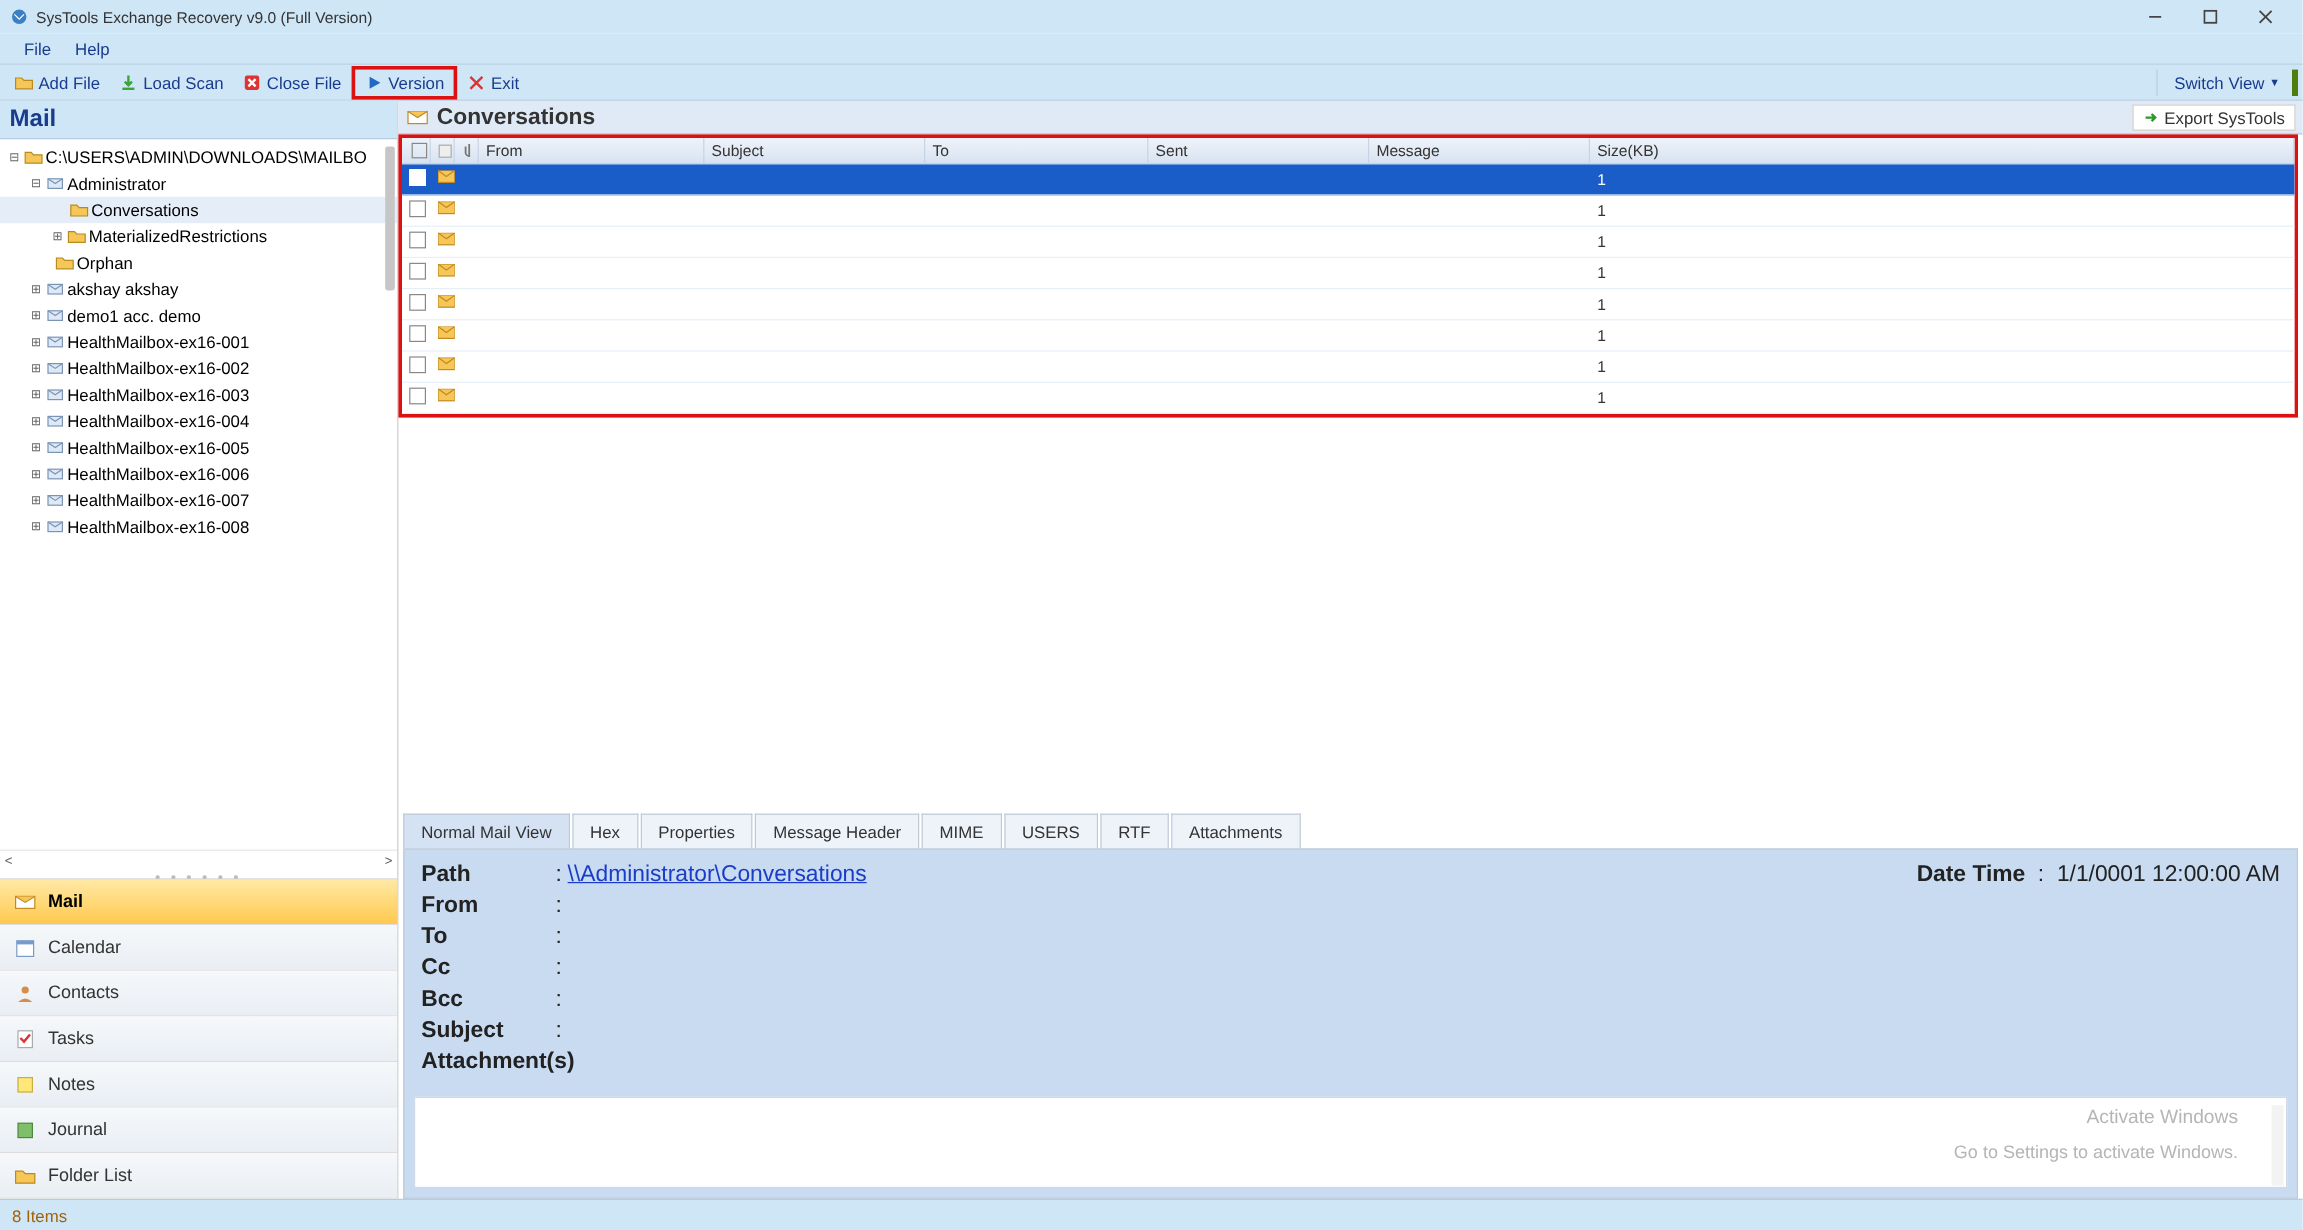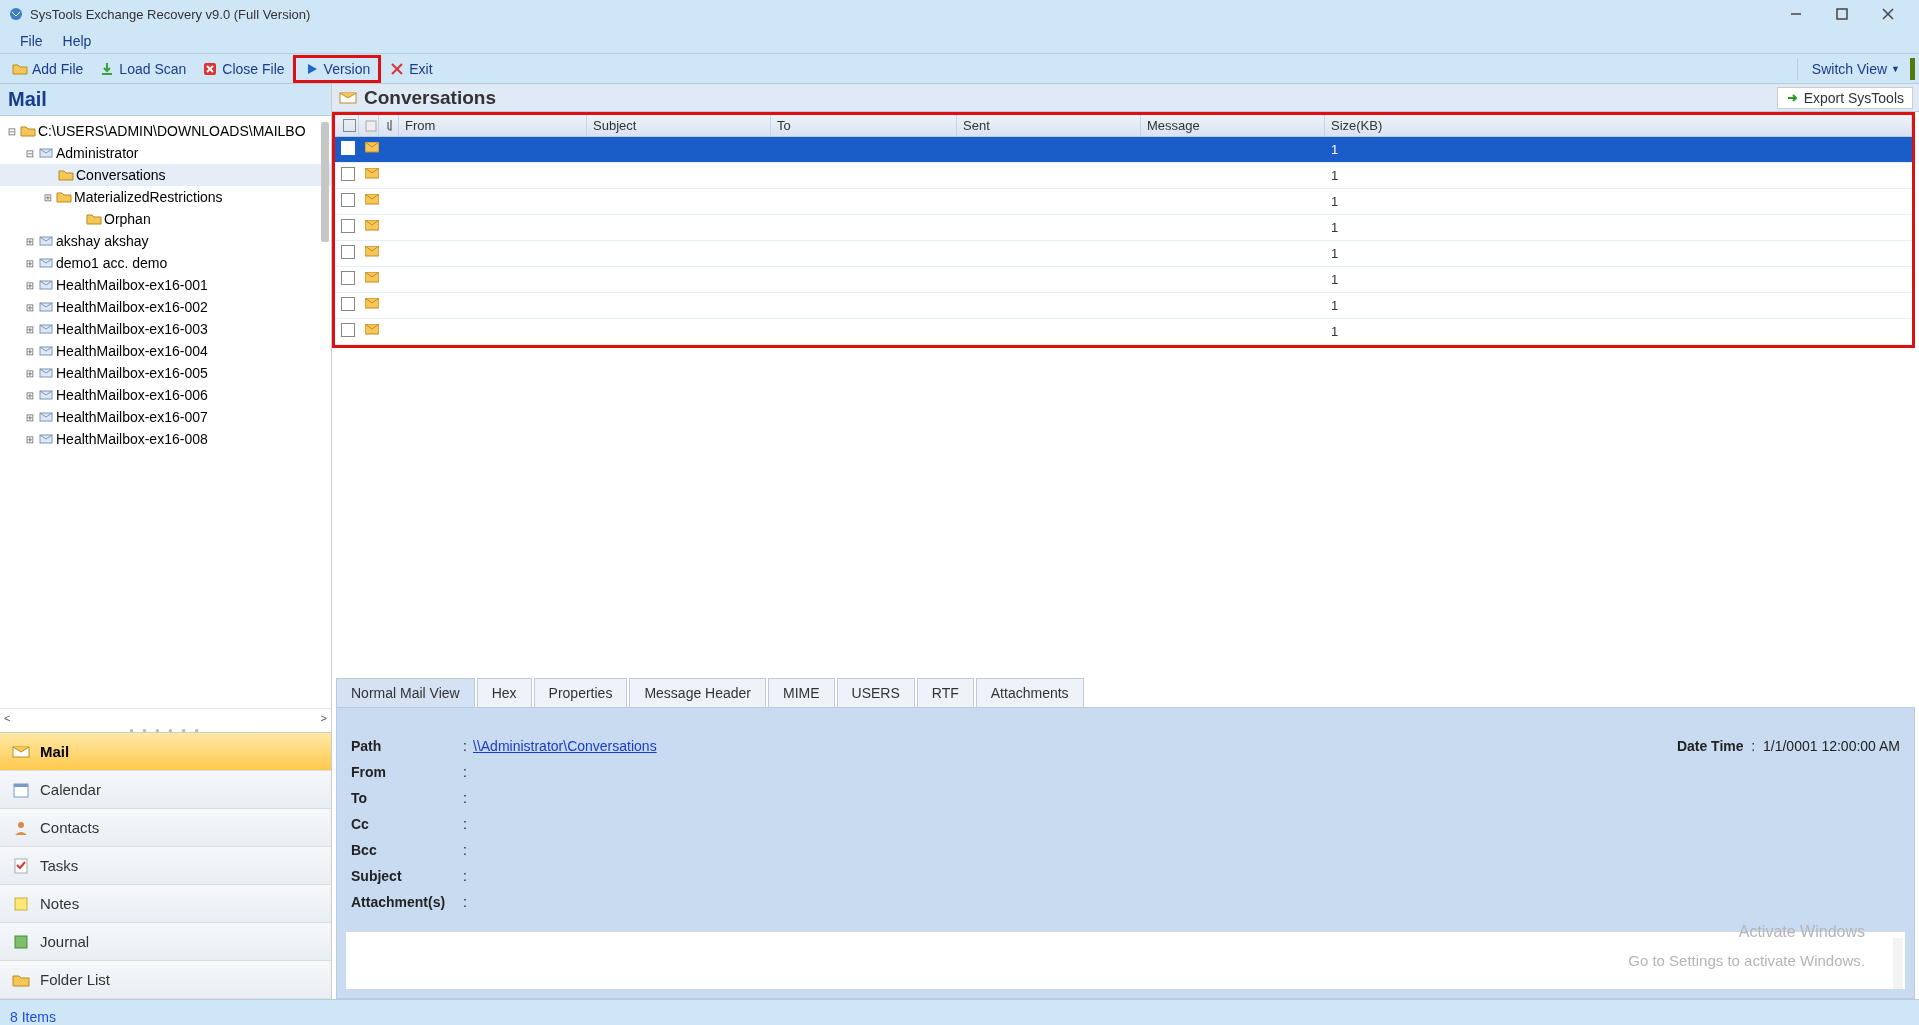--- a/index.html
+++ b/index.html
@@ -63,31 +63,31 @@
 .col-recv { width: 184px; flex: none; }
 .col-size { flex: 1; }
 
 .blank-zone { flex: 1; margin: 4px 4px 0 0; }
 
 .tabs-row { display: flex; gap: 2px; padding: 4px 4px 0 4px; }
 .tabs-row .tab { border: 1px solid #bfcad9; border-bottom: none; background: #eef3fa; padding: 6px 14px; font-size: 14px; color: #333; cursor: default; }
 .tabs-row .tab.active { background: #d4e2f4; font-weight: normal; }
 
 .detail-pane { border: 1px solid #bfcad9; background: #c8dbf1; margin: 0 4px 0 4px; flex: 0 0 292px; display: flex; flex-direction: column; }
-.detail-top  { padding: 8px 14px; font-size: 14px; color: #222; margin-top: 17px; }
+.detail-top  { padding: 8px 14px; font-size: 19px; color: #222; }
 .detail-top .dt-row { display: flex; align-items: center; height: 26px; }
 .detail-top .dt-label { width: 112px; font-weight: bold; }
 .detail-top .dt-colon { width: 10px; }
 .detail-top .dt-val a { color: #1a3cc8; text-decoration: underline; }
 .detail-body { flex: 1; background: #fff; margin: 8px; border: 1px solid #cfd9e8; position: relative; }
 .detail-body .watermark1 { position: absolute; right: 40px; bottom: 48px; font-size: 16px; color: #b5b5b5; }
 .detail-body .watermark2 { position: absolute; right: 40px; bottom: 20px; font-size: 15px; color: #b5b5b5; }
 .detail-body .vscroll { position: absolute; right: 2px; top: 6px; width: 10px; height: 90%; background: #f3f3f3; }
 
-.statusbar { height: 26px; background: #cfe6f7; border-top: 1px solid #b5cde0; display: flex; align-items: flex-end; padding: 0 10px; font-size: 14px; color: #1d4ed8; }
+.statusbar { height: 26px; background: #cfe6f7; border-top: 1px solid #b5cde0; display: flex; align-items: center; padding: 0 10px; font-size: 14px; color: #a16207; }
 
 .ico { display: inline-block; }
 </style>
 </head>
 <body>
 
 <div class="titlebar">
   <span class="app-icon">
     <svg viewBox="0 0 16 16">
         <circle cx="8" cy="8" r="6" fill="#3b7fc4"></circle>
@@ -194,21 +194,21 @@
       </div>
 
       <div class="tree-node" style="padding-left:42px;">
         <span class="exp">⊞</span>
         <span class="ico"><svg viewBox="0 0 16 16">
               <path d="M1 4 h5 l2 2 h7 v7 h-14z" fill="#f6c659" stroke="#b78b1c"></path>
             </svg></span>
         <span>MaterializedRestrictions</span>
       </div>
 
-      <div class="tree-node" style="padding-left:84px;align-items:center;">
+      <div class="tree-node" style="padding-left:44px;align-items:center;">
         <span class="ico"><svg viewBox="0 0 16 16">
               <path d="M1 4 h5 l2 2 h7 v7 h-14z" fill="#f6c659" stroke="#b78b1c"></path>
             </svg></span>
         <span>Orphan</span>
       </div>
 
       <div class="tree-node" style="padding-left:24px;">
         <span class="exp">⊞</span>
         <span class="ico"><svg viewBox="0 0 16 16">
               <rect x="2" y="4" width="12" height="8" fill="#dde9f7" stroke="#7c94b3"></rect>

